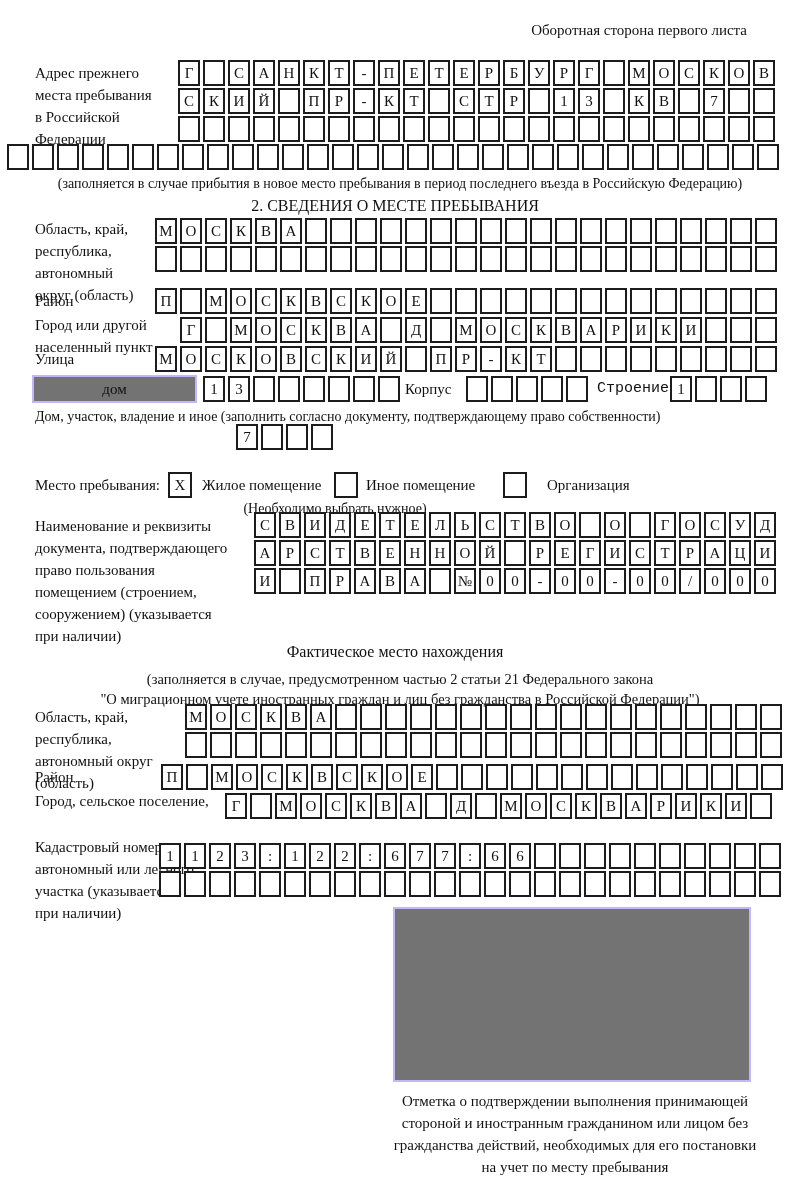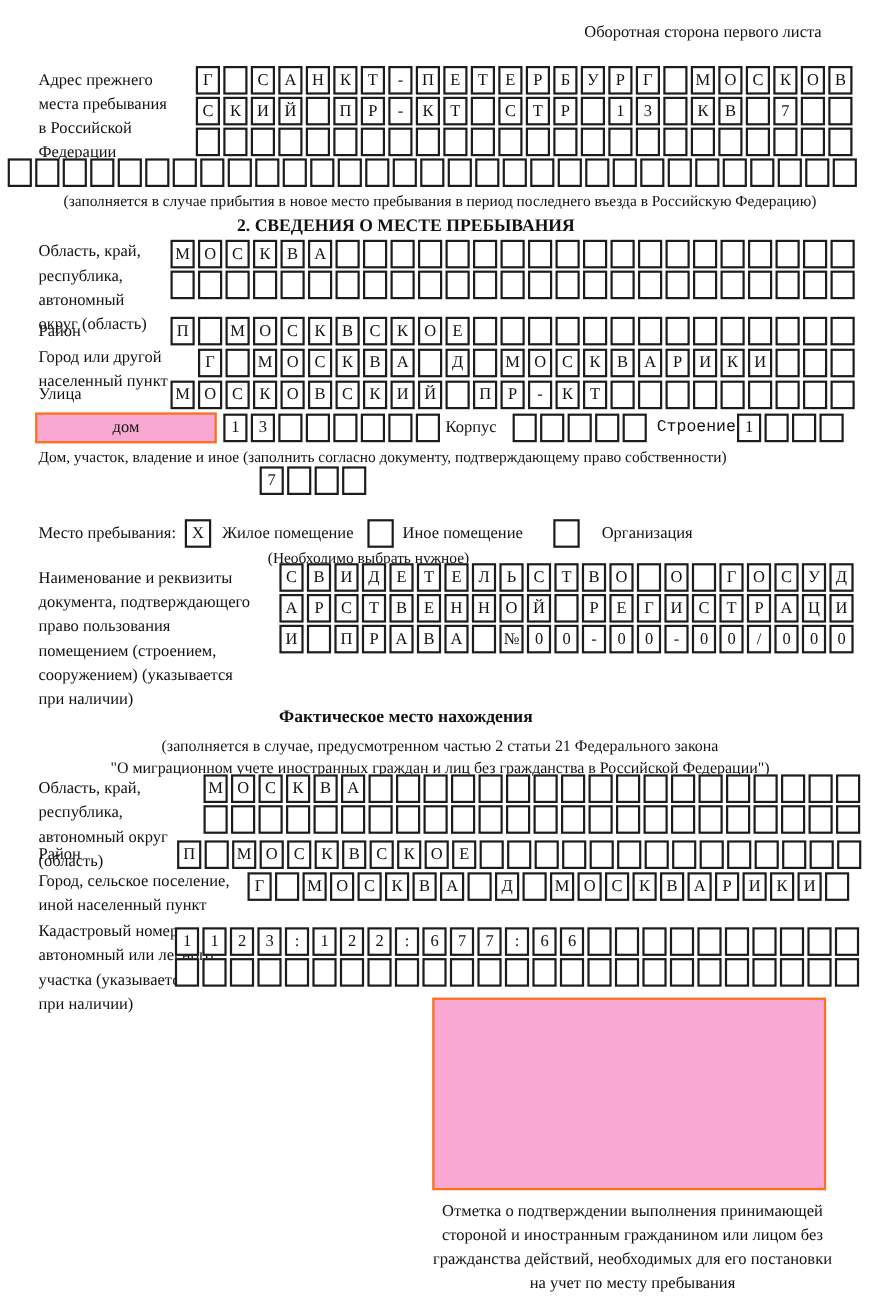--- a/index.html
+++ b/index.html
@@ -4,29 +4,29 @@
 <style>
   html,body{margin:0;padding:0;background:#fff;}
   #page{
     position:relative;width:800px;height:1180px;background:#fff;
     font-family:"Liberation Serif","DejaVu Serif",serif;color:#111;
     overflow:hidden;
   }
   .abs{position:absolute;}
   .lbl{font-size:15px;line-height:22px;}
   .cap{font-size:14px;line-height:18px;}
-  .title{font-size:16px;font-weight:bold;text-align:center;width:738px;left:0;}
+  .title{font-size:16px;font-weight:normal;text-align:center;width:738px;left:0;padding-left:26px;}
   .center{text-align:center;width:800px;left:0;}
   .cellrow{display:flex;gap:3px;}
   .cell{
     box-sizing:border-box;width:22px;height:26px;border:2px solid #1c1c1c;
     font-size:15px;line-height:22px;text-align:center;flex:0 0 auto;background:#fff;
   }
   .bigbox{
-    box-sizing:border-box;border:2px solid #f97316;background:#f9a8d4;
+    box-sizing:border-box;border:2px solid #c4b5fd;background:#737373;
     font-size:15px;line-height:24px;text-align:center;
   }
   .chk{
     box-sizing:border-box;width:24px;height:26px;border:2px solid #1c1c1c;
     font-size:15px;line-height:22px;text-align:center;background:#fff;
   }
   .hdr{font-size:15px;}
 </style>
 </head>
 <body>
@@ -515,21 +515,20 @@
       <div class="cell"></div>
       <div class="cell"></div>
       <div class="cell"></div>
       <div class="cell"></div>
       <div class="cell"></div>
       <div class="cell"></div>
     </div>
 
   <div class="abs lbl" style="left:35px;top:790px;">
     <div>Город, сельское поселение,</div>
-    <div>иной населенный пункт</div>
   </div>
   <div class="abs cellrow" style="left:225px;top:793px;">
       <div class="cell">Г</div>
       <div class="cell"></div>
       <div class="cell">М</div>
       <div class="cell">О</div>
       <div class="cell">С</div>
       <div class="cell">К</div>
       <div class="cell">В</div>
       <div class="cell">А</div>

